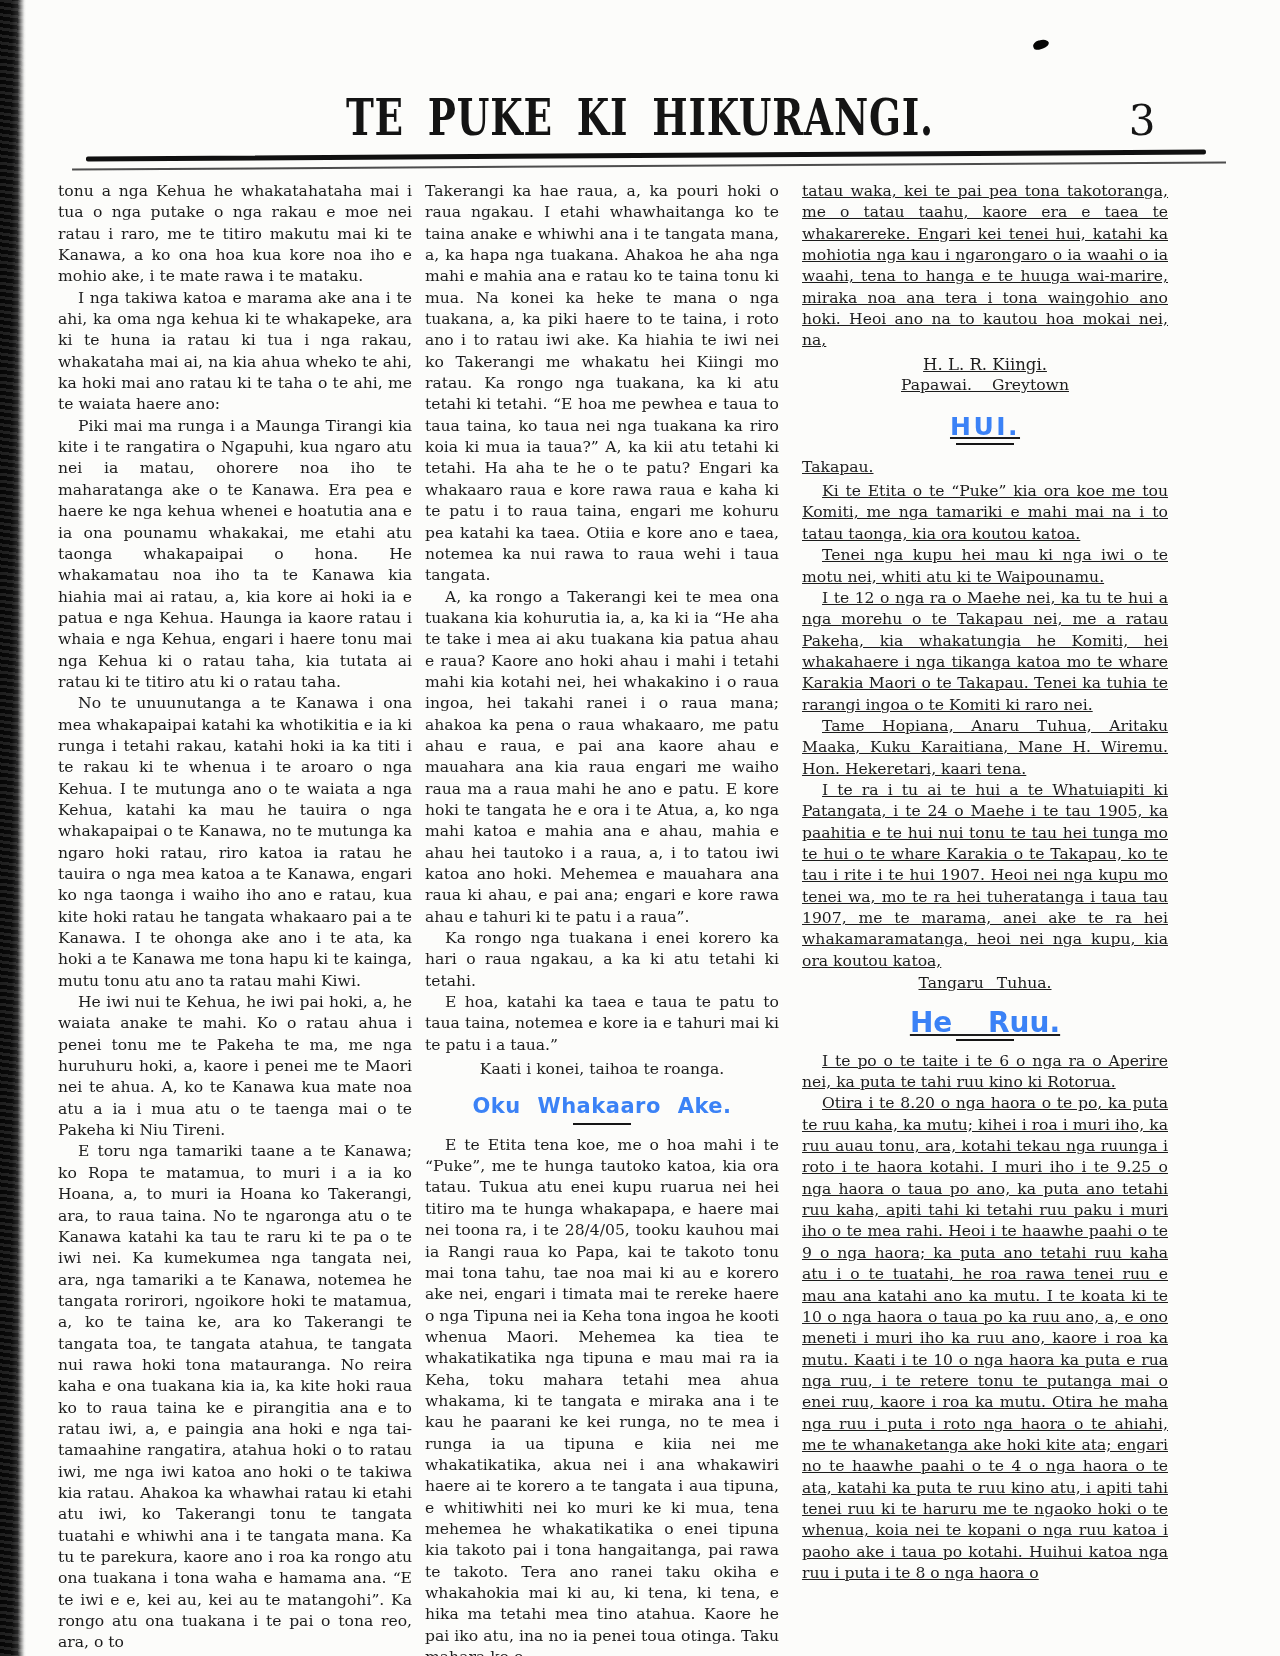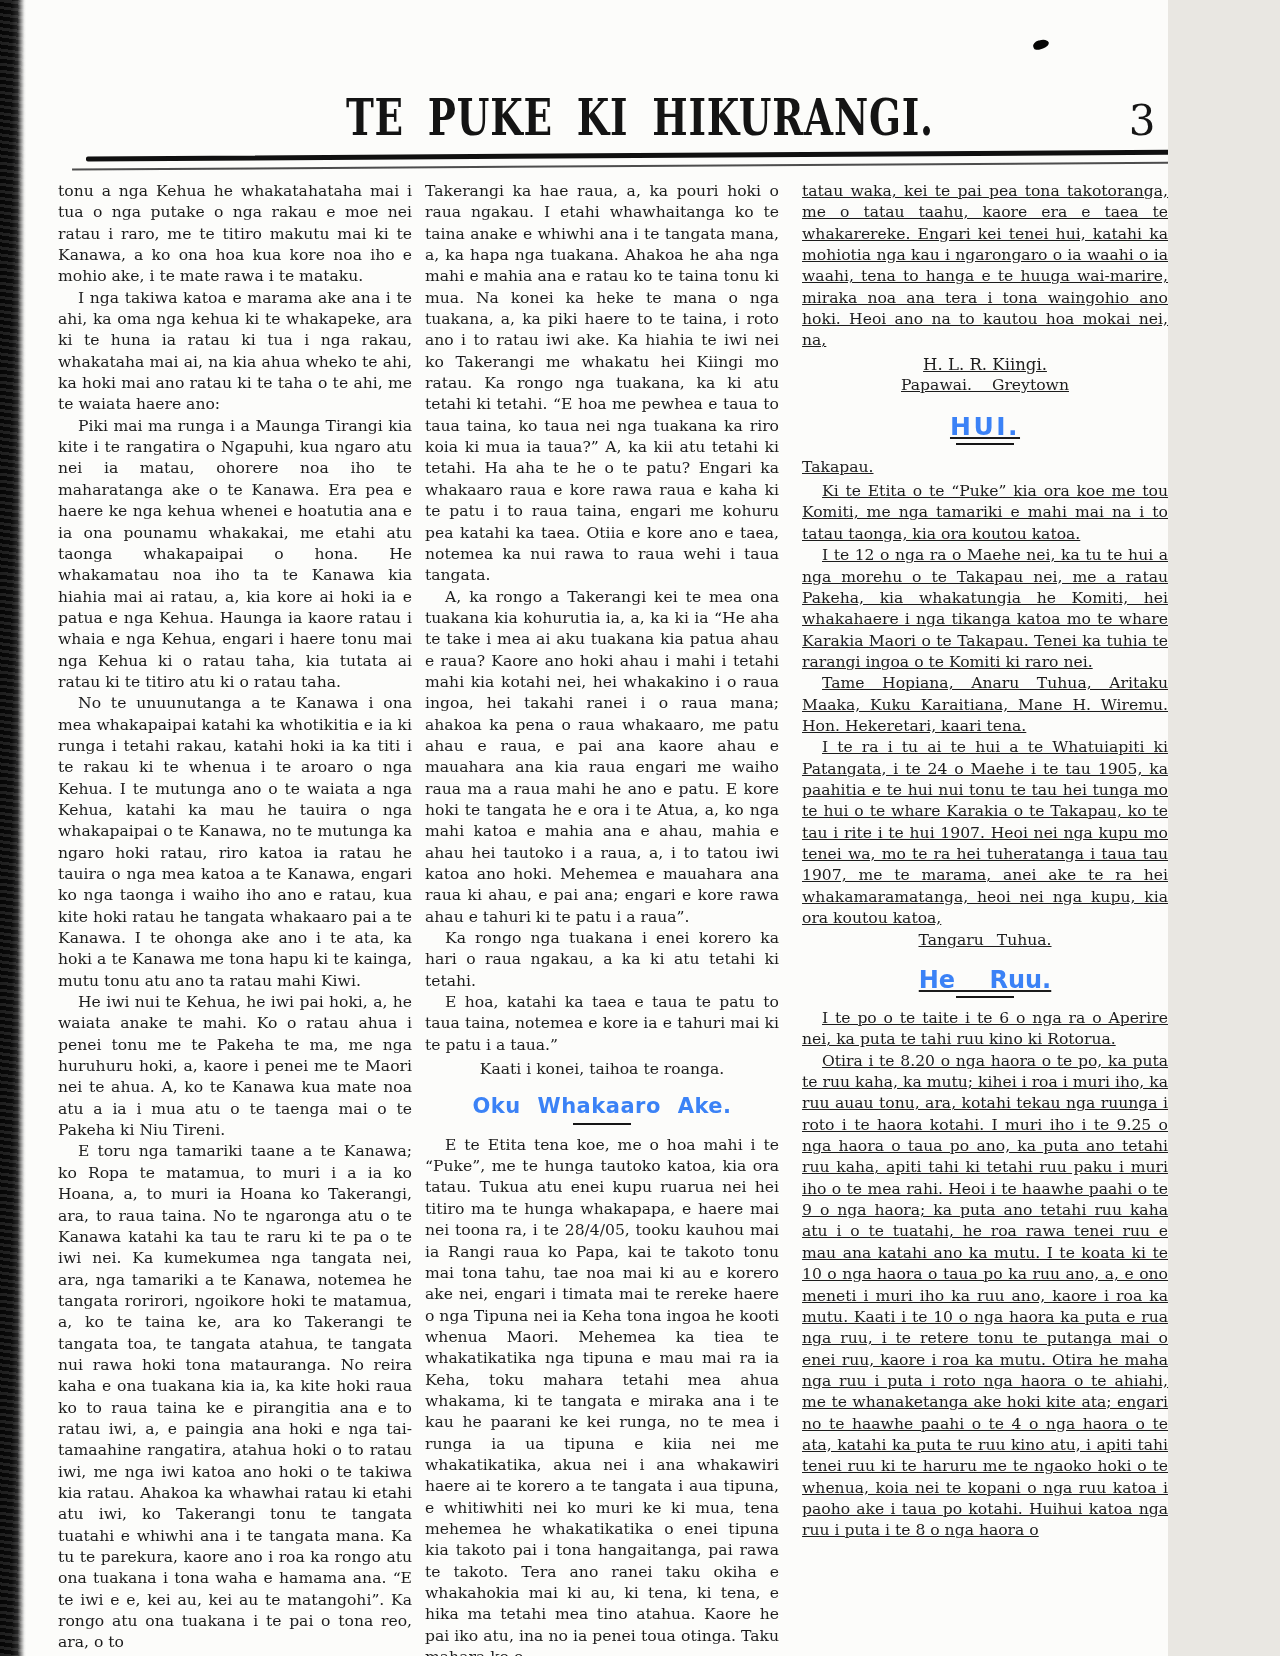--- a/index.html
+++ b/index.html
@@ -3,21 +3,21 @@
 <meta charset="utf-8">
 <title>Te Puke ki Hikurangi — page 3</title>
 <style>
   html,body{margin:0;padding:0;}
   body{
     width:1280px;height:1656px;
     background:#e9e7e2;
     font-family:"DejaVu Serif","Liberation Serif",serif;
   }
   .page{
-    position:relative;width:1168px;height:1656px;overflow:hidden;
+    position:relative;width:1280px;height:1656px;overflow:hidden;
     background:#fcfcfa;color:#1b1b1b;
   }
   
   .scan-strip{
     position:absolute;left:0;top:0;width:26px;height:1656px;
     background:
       repeating-linear-gradient(8deg, rgba(255,255,255,0.10) 0 3px, rgba(0,0,0,0) 3px 7px),
       linear-gradient(90deg,#060606 0%,#0b0b0b 45%,#2a2a2a 68%,rgba(70,70,70,0.45) 84%,rgba(120,120,120,0.12) 93%,rgba(0,0,0,0) 100%);
   }
   .ink-blob{
@@ -57,21 +57,21 @@
   p.para.noindent{text-indent:0;}
   p.closing{margin:3px 0 2px;text-align:center;text-indent:0;}
   
   .heading{
     font-family:"DejaVu Sans","Liberation Sans",sans-serif;
     font-weight:700;text-align:center;color:#3b82f6;
     margin:16px 0 5px;
   }
   .heading.oku{font-size:21px;word-spacing:9px;letter-spacing:.5px;}
   .heading.hui{font-size:25px;letter-spacing:2.5px;margin-top:20px;}
-  .heading.ruu{font-size:24px;word-spacing:26px;margin-top:18px;}
+  .heading.ruu{font-size:28px;word-spacing:26px;margin-top:18px;}
   .heading-rule{width:58px;height:2px;background:#151515;margin:3px auto 10px;}
   .subhead{margin:12px 0 3px;text-align:left;text-indent:0;}
   .sig-name{margin:2px 0 0;text-align:center;text-indent:0;font-size:16.5px;}
   .sig-place{margin:0 0 2px;text-align:center;text-indent:0;word-spacing:15px;}
   .sig-line{margin:1px 0 2px;text-align:center;text-indent:0;word-spacing:8px;}
 </style>
 </head>
 <body>
 
 <div class="page">
@@ -122,20 +122,21 @@
           <p class="para noindent">tatau waka, kei te pai pea tona takotoranga, me o tatau taahu, kaore era e taea te whakarereke. Engari kei tenei hui, katahi ka mohiotia nga kau i ngarongaro o ia waahi o ia waahi, tena to hanga e te huuga wai-marire, miraka noa ana tera i tona waingohio ano hoki. Heoi ano na to kautou hoa mokai nei, na,</p>
         </div>
       <p class="sig-name">H. L. R. Kiingi.</p>
       <p class="sig-place">Papawai. Greytown</p>
 
       <h2 class="heading hui">HUI.</h2>
       <div class="heading-rule"></div>
       <p class="subhead">Takapau.</p>
       <div>
           <p class="para">Ki te Etita o te “Puke” kia ora koe me tou Komiti, me nga tamariki e mahi mai na i to tatau taonga, kia ora koutou katoa.</p>
+          <p class="para">Tenei nga kupu hei mau ki nga iwi o te motu nei, whiti atu ki te Waipounamu.</p>
           <p class="para">I te 12 o nga ra o Maehe nei, ka tu te hui a nga morehu o te Takapau nei, me a ratau Pakeha, kia whakatungia he Komiti, hei whakahaere i nga tikanga katoa mo te whare Karakia Maori o te Takapau. Tenei ka tuhia te rarangi ingoa o te Komiti ki raro nei.</p>
           <p class="para">Tame Hopiana, Anaru Tuhua, Aritaku Maaka, Kuku Karaitiana, Mane H. Wiremu. Hon. Hekeretari, kaari tena.</p>
           <p class="para">I te ra i tu ai te hui a te Whatuiapiti ki Patangata, i te 24 o Maehe i te tau 1905, ka paahitia e te hui nui tonu te tau hei tunga mo te hui o te whare Karakia o te Takapau, ko te tau i rite i te hui 1907. Heoi nei nga kupu mo tenei wa, mo te ra hei tuheratanga i taua tau 1907, me te marama, anei ake te ra hei whakamaramatanga, heoi nei nga kupu, kia ora koutou katoa,</p>
         </div>
       <p class="sig-line">Tangaru Tuhua.</p>
 
       <h2 class="heading ruu">He Ruu.</h2>
       <div class="heading-rule"></div>
       <div>
           <p class="para">I te po o te taite i te 6 o nga ra o Aperire nei, ka puta te tahi ruu kino ki Rotorua.</p>

